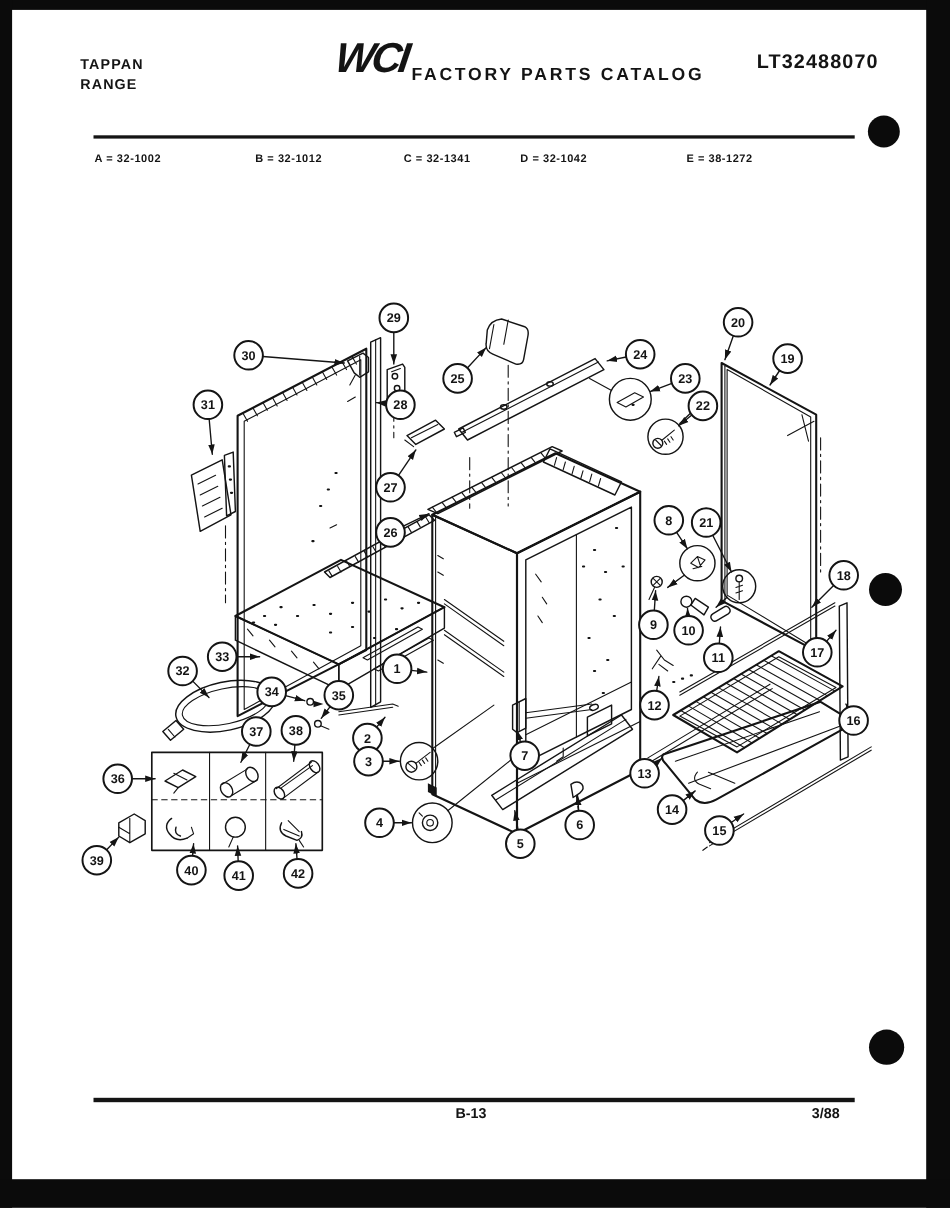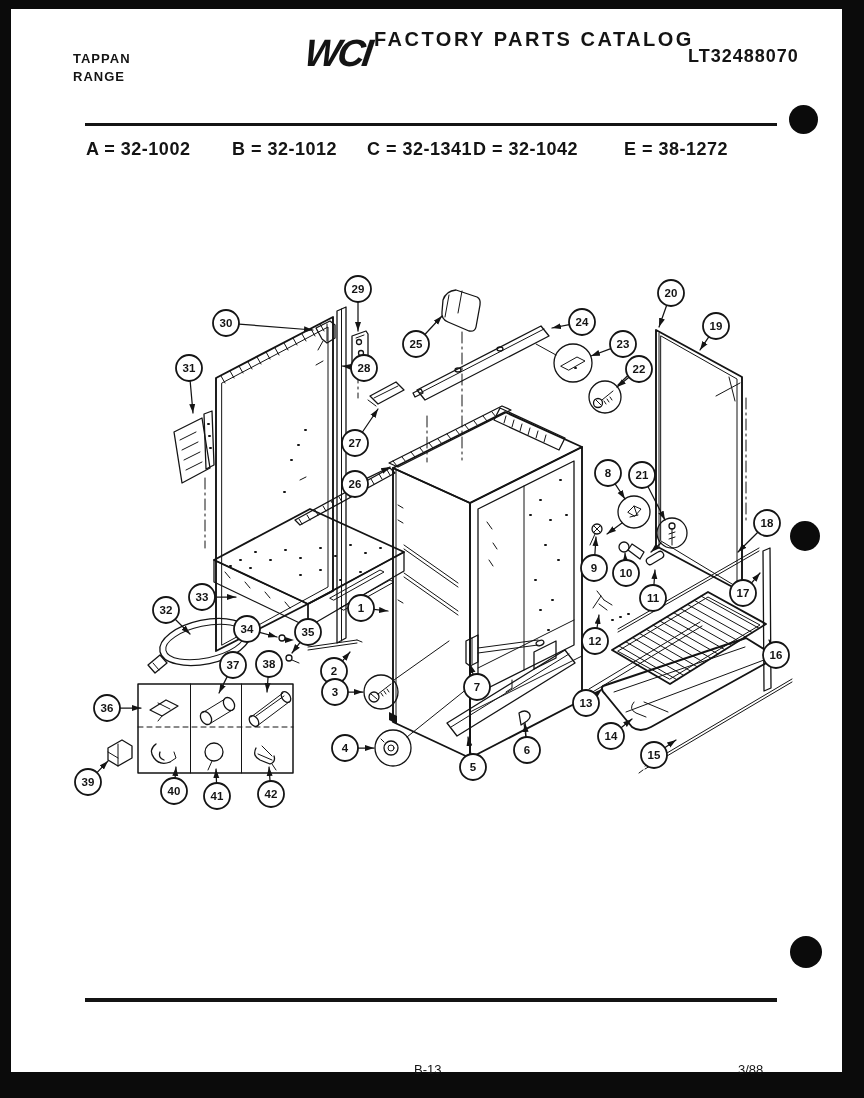--- a/index.html
+++ b/index.html
@@ -6,25 +6,25 @@
   body{
     width:864px;height:1098px;position:relative;overflow:hidden;
     background:#ffffff;color:#141414;
     font-family:"Liberation Sans",sans-serif;
   }
   .abs{position:absolute;}
   .bar{position:absolute;background:#0b0b0b;}
   .hole{position:absolute;background:#0b0b0b;border-radius:50%;}
   .brand{left:73px;top:50px;font-size:13px;font-weight:bold;letter-spacing:1px;line-height:17.5px;white-space:pre;}
   .logo{left:305px;top:32px;font-size:38px;font-weight:bold;font-style:italic;letter-spacing:-3px;transform:skewX(-8deg);}
-  .cattitle{left:374px;top:28px;font-size:20px;font-weight:bold;letter-spacing:2.5px;}
+  .cattitle{left:374px;top:60px;font-size:16px;font-weight:bold;letter-spacing:2.5px;}
   .docnum{left:688px;top:46px;font-size:18px;font-weight:bold;letter-spacing:1px;}
   .rule{position:absolute;background:#141414;}
-  .model{position:absolute;top:139px;font-size:18px;font-weight:bold;letter-spacing:0.5px;}
-  .foot{position:absolute;top:1062px;font-size:13px;font-weight:normal;}
+  .model{position:absolute;top:139px;font-size:10px;font-weight:bold;letter-spacing:0.5px;}
+  .foot{position:absolute;top:1004px;font-size:13px;font-weight:bold;}
   svg#diagram{position:absolute;left:0;top:0;}
   #diagram path,#diagram line,#diagram circle,#diagram ellipse,#diagram rect,#diagram polyline{
     stroke:#141414;fill:none;stroke-width:1.3;stroke-linejoin:round;stroke-linecap:round;
   }
   #diagram .hv{stroke-width:1.9;}
   #diagram .thin{stroke-width:1;}
   #diagram .dots{stroke-width:2;stroke-linecap:round;}
   #diagram .dashdot{stroke-dasharray:11,4,2,4;stroke-width:1;}
   #diagram .dash{stroke-dasharray:5,4;stroke-width:1;}
   #diagram .leader{stroke:#141414;stroke-width:1.25;}

